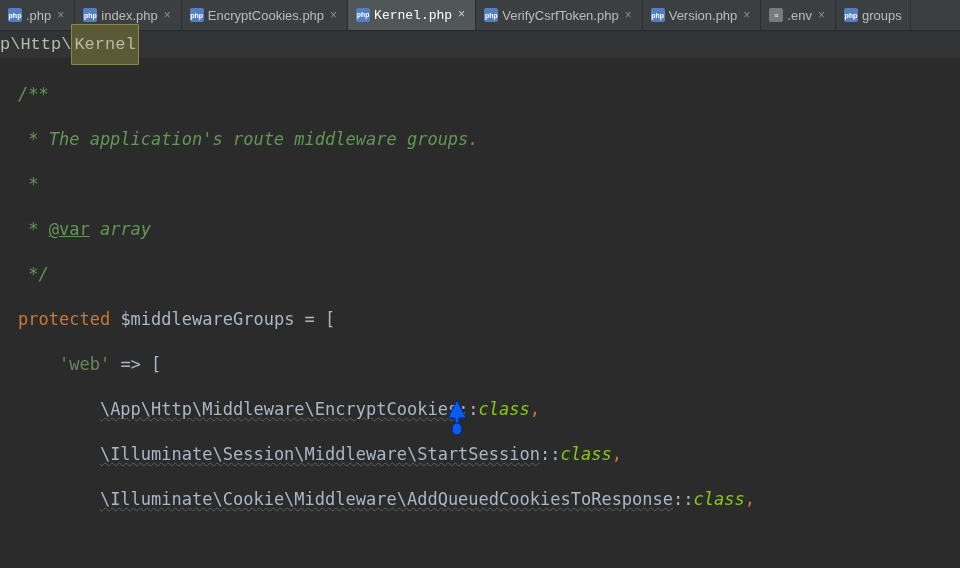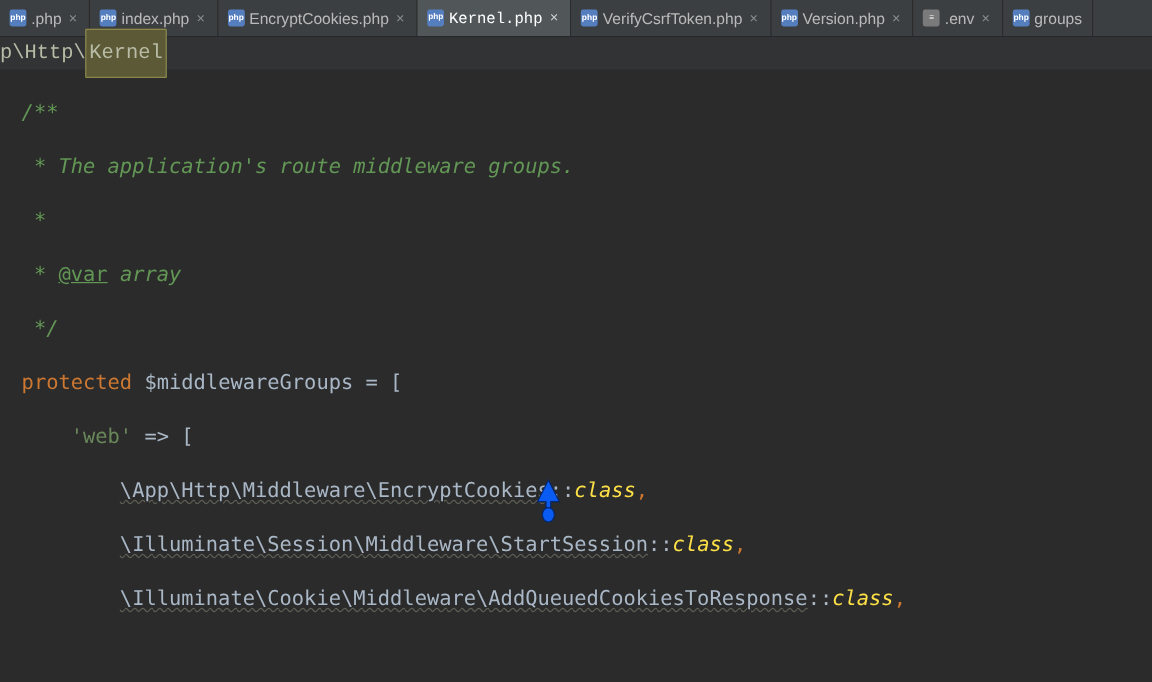--- a/index.html
+++ b/index.html
@@ -98,21 +98,21 @@
   }
 
   
   .c-comment { color: #629755; font-style: italic; }
   .c-doctag  { color: #629755; text-decoration: underline; }
   .c-keyword { color: #cc7832; margin-top: 28px; }
   .c-var     { color: #a9b7c6; }
   .c-op      { color: #a9b7c6; }
   .c-string  { color: #6a8759; }
   .c-class   { color: #a9b7c6; }
-  .c-classkw { color: #fde047; font-style: italic; }
+  .c-classkw { color: #84cc16; font-style: italic; }
   .c-punct   { color: #cc7832; }
 
   
   .cursor-arrow {
     position: absolute;
     left: 446px;
     top: 340px;
     pointer-events: none;
   }
 </style>

